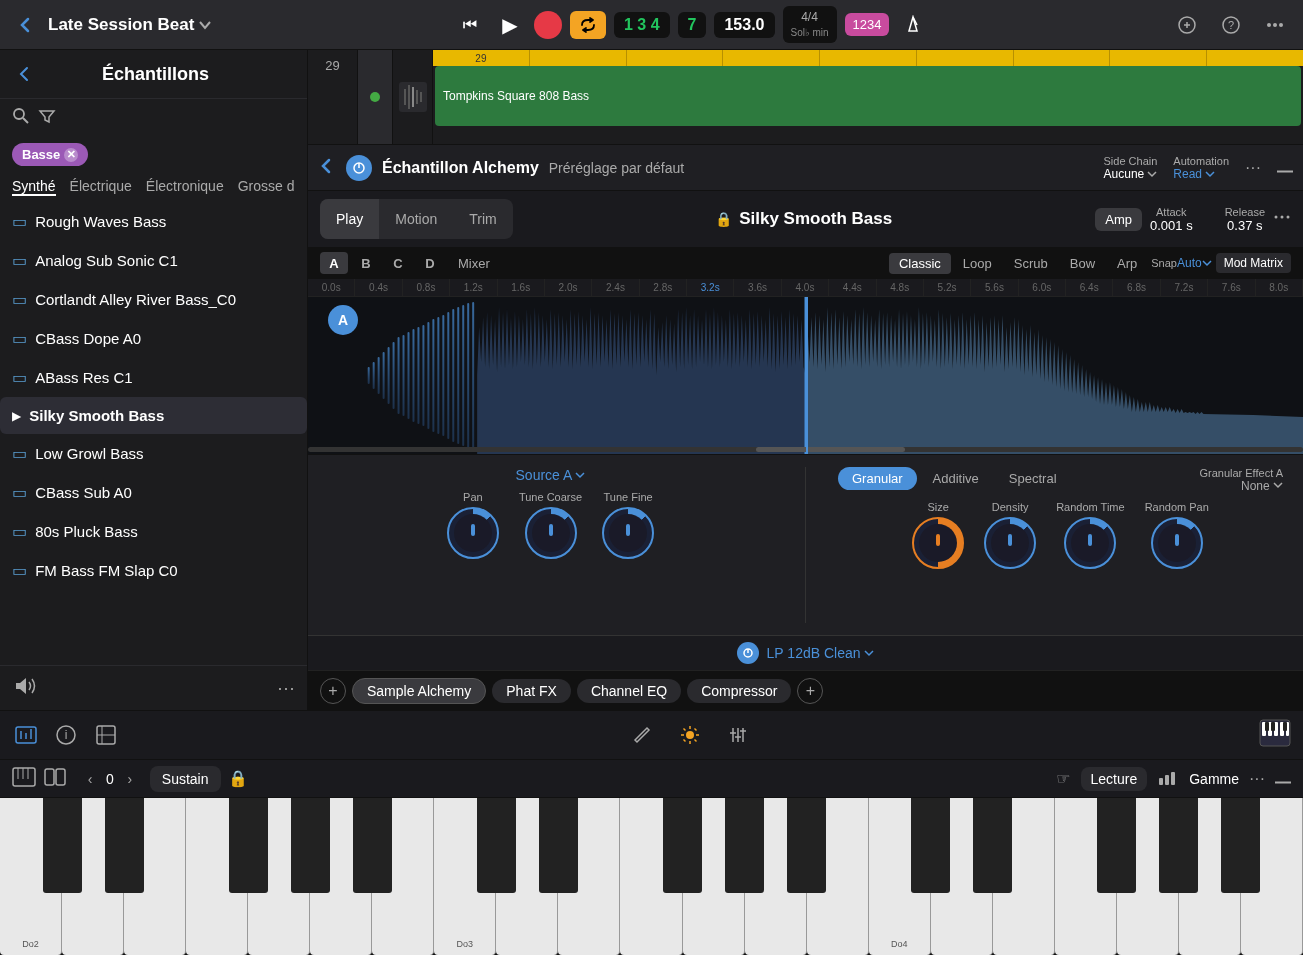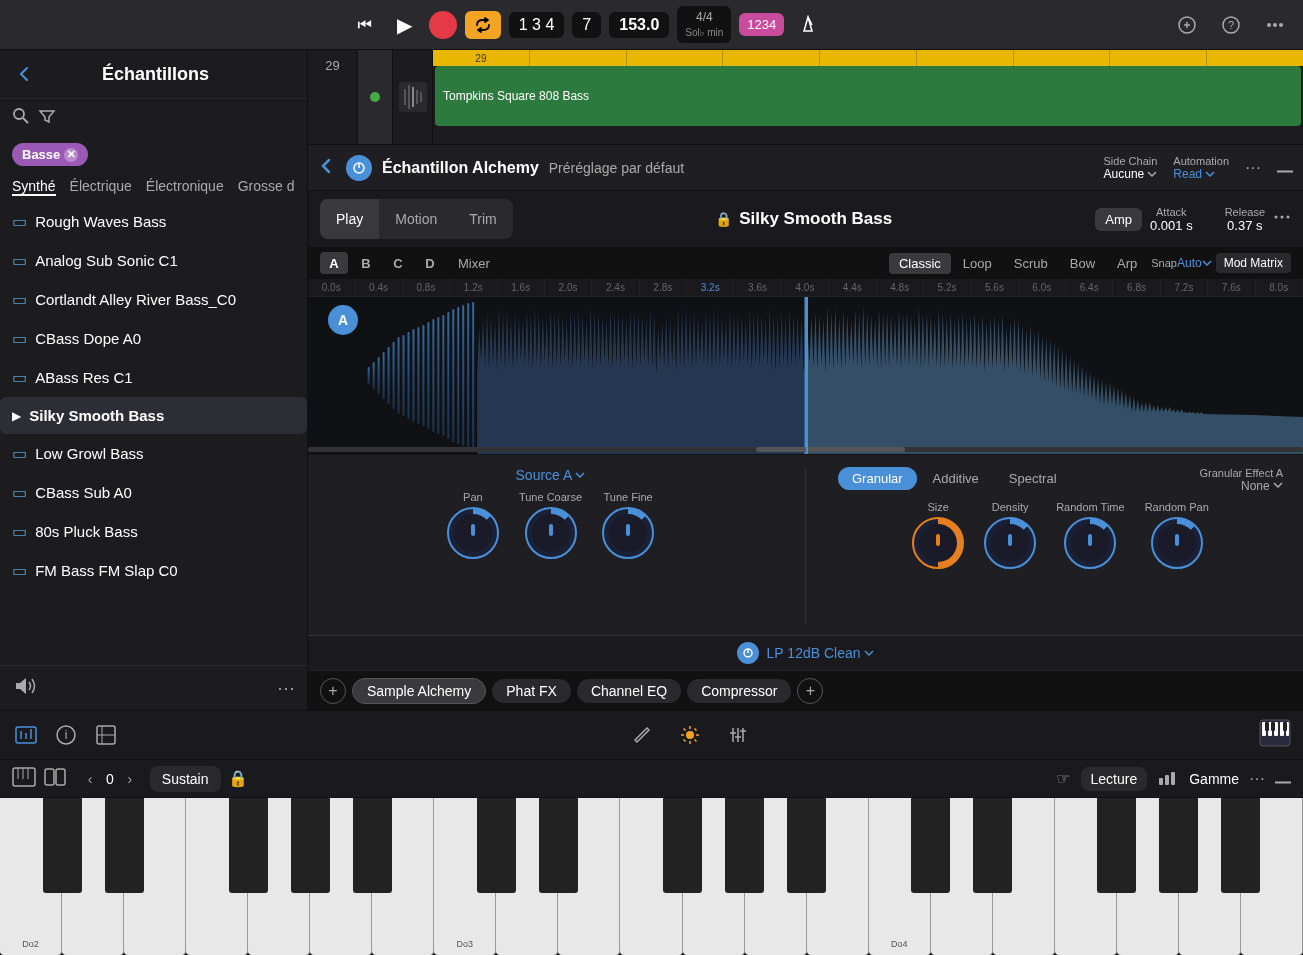--- a/index.html
+++ b/index.html
@@ -7,21 +7,21 @@
 
     
     .top-bar { display: flex; align-items: center; background: #2a2a2e; height: 50px; padding: 0 12px; gap: 10px; border-bottom: 1px solid #111; }
     .top-bar-left { display: flex; align-items: center; gap: 8px; }
     .back-btn { width: 28px; height: 28px; display: flex; align-items: center; justify-content: center; cursor: pointer; }
     .project-title { font-size: 17px; font-weight: 600; color: #fff; display: flex; align-items: center; gap: 4px; }
     .top-bar-center { display: flex; align-items: center; gap: 8px; flex: 1; justify-content: center; }
     .transport-btn { width: 32px; height: 32px; display: flex; align-items: center; justify-content: center; cursor: pointer; color: #fff; }
     .record-btn { width: 28px; height: 28px; border-radius: 50%; background: #e63946; cursor: pointer; }
     .loop-btn { width: 36px; height: 28px; background: #f4a423; border-radius: 6px; display: flex; align-items: center; justify-content: center; cursor: pointer; color: #000; }
-    .position-display { background: #111; border-radius: 6px; padding: 4px 10px; font-size: 16px; font-weight: 400; color: #ffffff; font-variant-numeric: tabular-nums; }
+    .position-display { background: #111; border-radius: 6px; padding: 4px 10px; font-size: 16px; font-weight: 700; color: #22c55e; font-variant-numeric: tabular-nums; }
     .tempo-display { background: #111; border-radius: 6px; padding: 4px 10px; font-size: 16px; font-weight: 600; color: #fff; }
     .time-sig { background: #111; border-radius: 6px; padding: 4px 8px; font-size: 13px; color: #aaa; text-align: center; }
     .count-in-btn { background: #c84b9e; border-radius: 6px; padding: 4px 8px; font-size: 13px; color: #fff; cursor: pointer; }
     .top-bar-right { display: flex; align-items: center; gap: 12px; }
 
     
     .main-layout { display: flex; height: calc(955px - 50px - 245px); }
 
     
     .sidebar { width: 308px; background: #1c1c1e; border-right: 1px solid #111; display: flex; flex-direction: column; }
@@ -160,20 +160,33 @@
     .knob-circle { width: 52px; height: 52px; border-radius: 50%; background: conic-gradient(#4a90d9 0deg 45deg, #1a2035 45deg 360deg); border: 2.5px solid #4a90d9; cursor: pointer; display: flex; align-items: center; justify-content: center; }
     .knob-circle.orange { background: conic-gradient(#e67e22 0deg 180deg, #1a2035 180deg 360deg); border-color: #e67e22; }
     .knob-inner { width: 38px; height: 38px; border-radius: 50%; background: #1a1a28; display: flex; align-items: center; justify-content: center; }
     .knob-dot { width: 4px; height: 12px; background: #4a90d9; border-radius: 2px; margin-bottom: 6px; }
     .knob-dot.orange { background: #e67e22; }
   </style>
 </head>
 <body>
 
 <div class="top-bar">
+  <div class="top-bar-left">
+    <div class="back-btn">
+      <svg width="18" height="18" viewBox="0 0 18 18">
+          <polyline points="11,3 5,9 11,15" stroke="#4a90d9" stroke-width="2.5" fill="none" stroke-linecap="round"></polyline>
+        </svg>
+    </div>
+    <div class="project-title">
+      <span>Late Session Beat</span>
+      <svg width="14" height="14" viewBox="0 0 14 14">
+          <polyline points="2,4 7,10 12,4" stroke="#aaa" stroke-width="2" fill="none"></polyline>
+        </svg>
+    </div>
+  </div>
   <div class="top-bar-center">
     <div class="transport-btn">⏮</div>
     <div class="transport-btn" style="font-size:20px;">▶</div>
     <div class="record-btn"></div>
     <div class="loop-btn">
       <svg width="18" height="18" viewBox="0 0 18 18">
           <path d="M3,9 Q3,4 9,4 L14,4 M14,4 L11,2 M14,4 L11,6 M15,9 Q15,14 9,14 L4,14 M4,14 L7,16 M4,14 L7,12" stroke="#000" stroke-width="1.8" fill="none" stroke-linecap="round"></path>
         </svg>
     </div>
     <div class="position-display">

